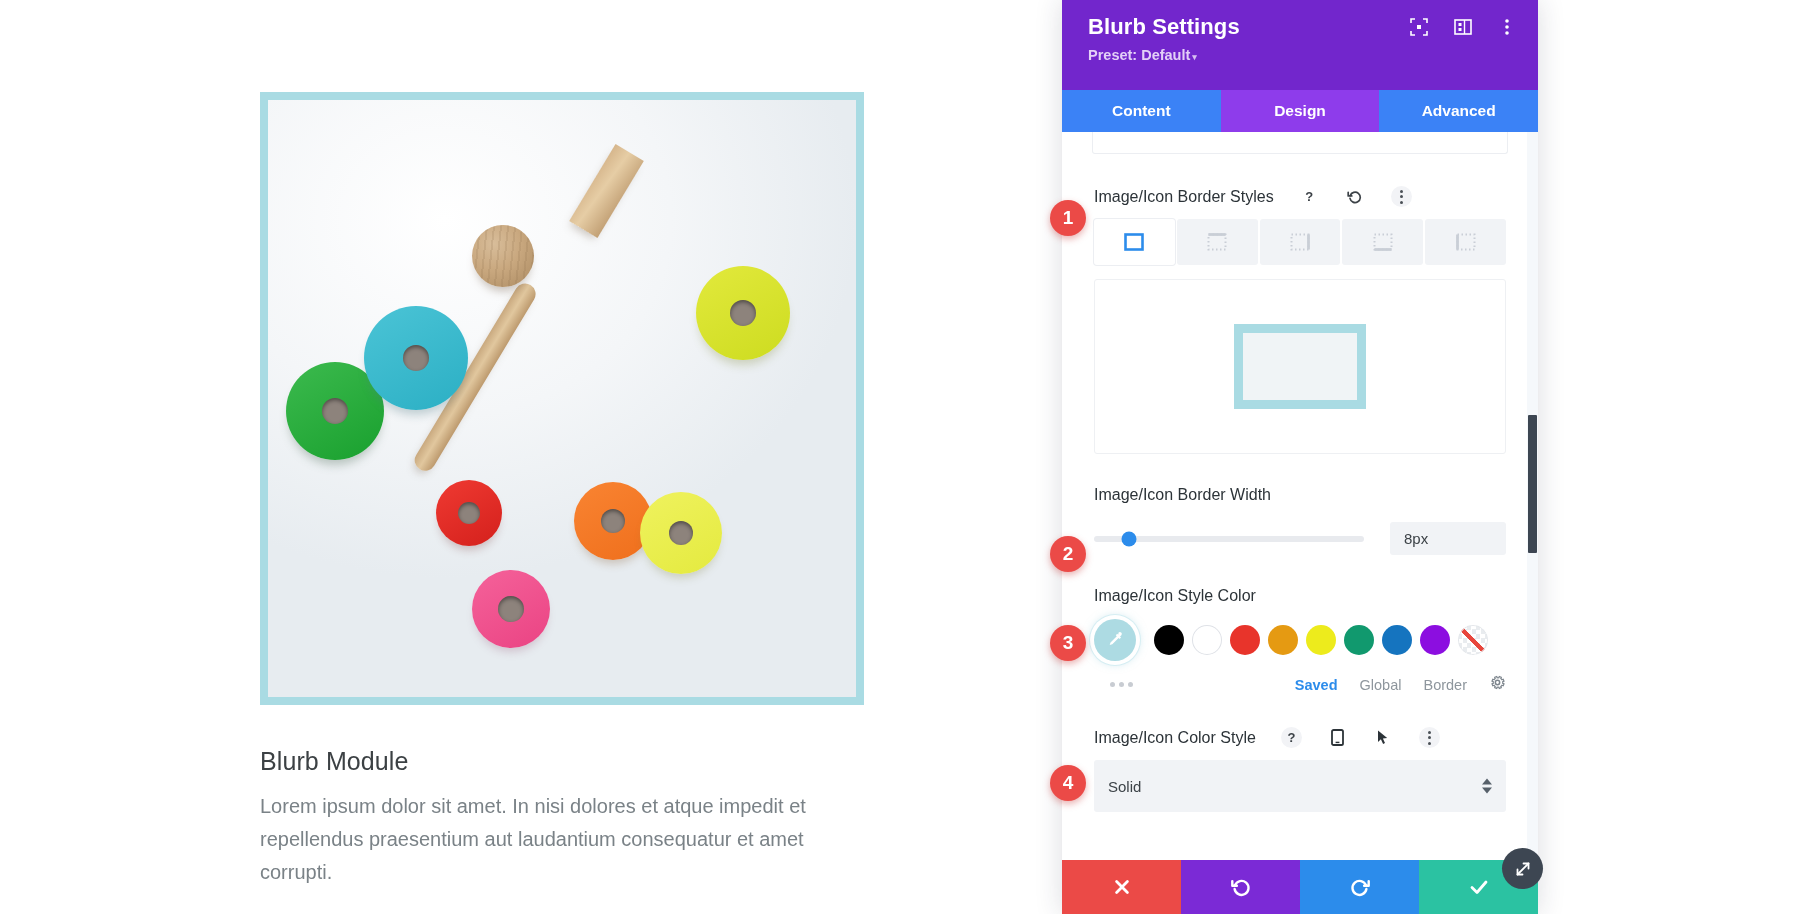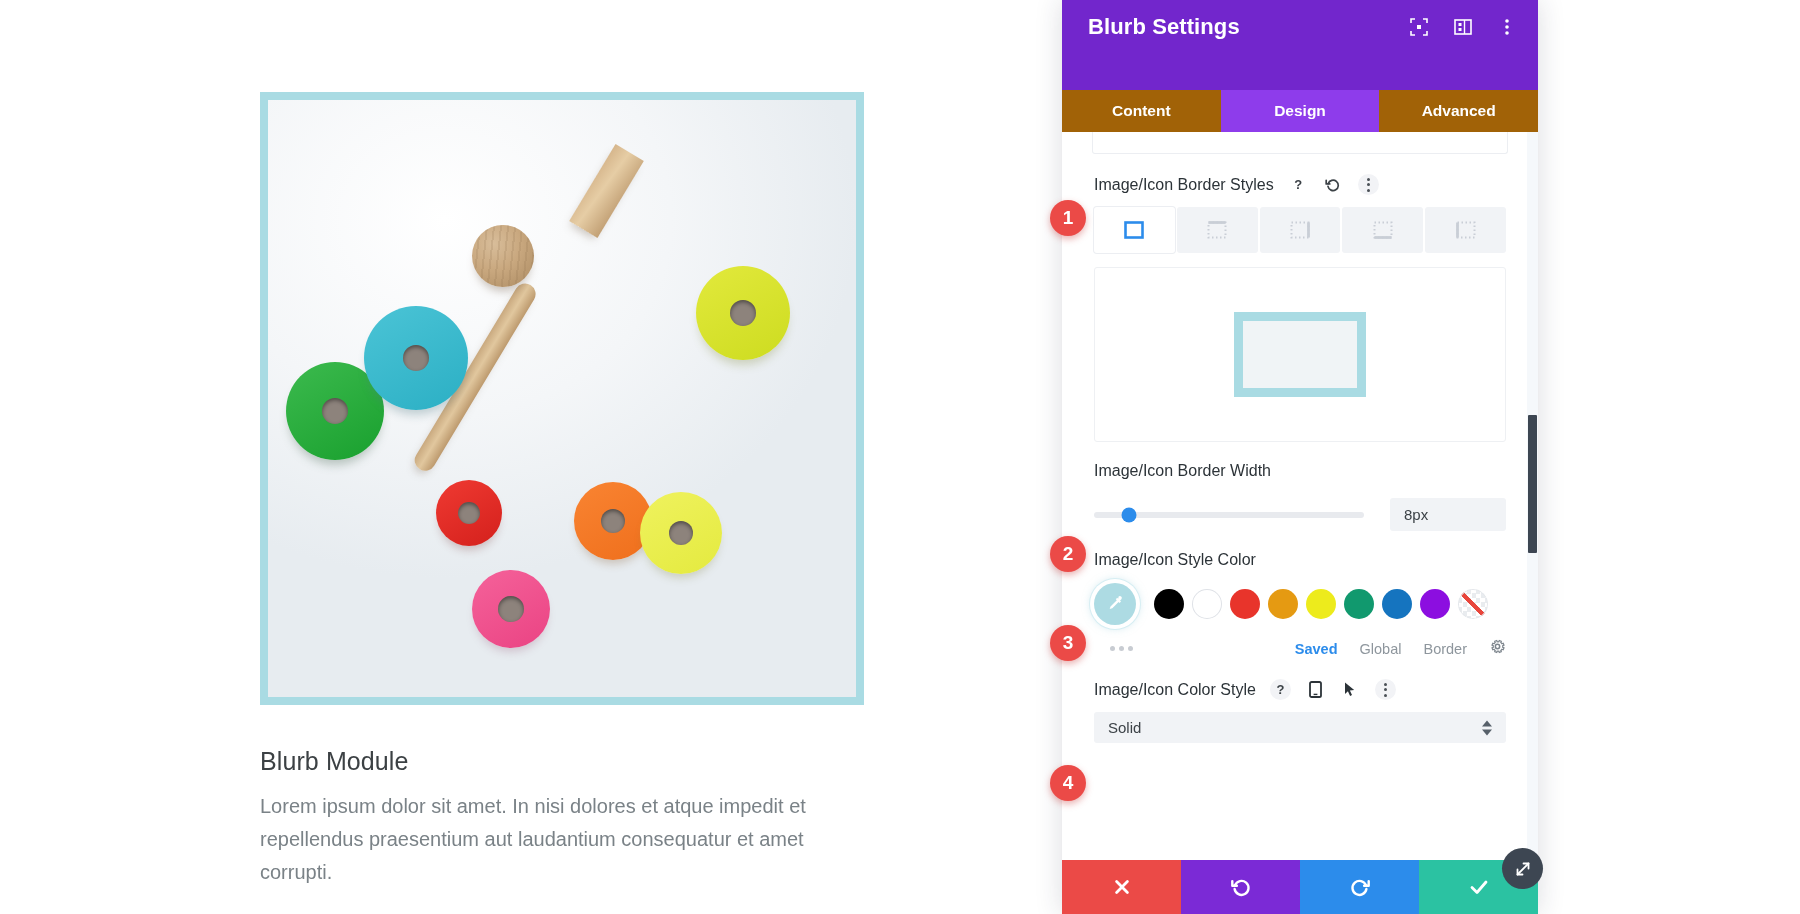--- a/index.html
+++ b/index.html
@@ -145,42 +145,42 @@
   .hicon { width: 22px; height: 22px; display: flex; align-items: center; justify-content: center; cursor: pointer; }
   .hicon svg { display: block; }
 
   .panel-tabs {
     display: flex; background: #7b2ad6; height: 42px;
   }
   .tab {
     flex: 1; display: flex; align-items: center; justify-content: center;
     color: #fff; font-size: 15.5px; font-weight: bold;
     cursor: pointer;
-    background: #a16207;
+    background: #3b82f6;
   }
   .tab.active { background: #8e3ceb; }
 
   .panel-body {
     position: absolute;
     left: 0; top: 132px; right: 0; bottom: 60px;
     background: #fff;
     padding: 0 32px;
   }
   .partial-top {
     height: 22px;
     border: 1px solid #eceef2;
     border-top: none;
     border-radius: 0 0 3px 3px;
     background: #fff;
     margin: 0 -2px 0 -2px;
   }
 
   .field-label-row {
-    display: flex; align-items: center; gap: 14px;
-    margin-top: 20px;
+    display: flex; align-items: center; gap: 25px;
+    margin-top: 32px;
   }
   .field-label {
     font-size: 16px; color: #2c3338; font-weight: 400;
   }
   .mini-btn {
     width: 21px; height: 21px; border-radius: 50%;
     background: #f2f3f6;
     display: flex; align-items: center; justify-content: center;
     cursor: pointer; color: #3c4247;
     font-size: 13px; font-weight: bold;
@@ -281,21 +281,21 @@
   .dots-h { display:flex; gap:4px; margin-left: 16px; }
   .dots-h i { width:5px; height:5px; border-radius:50%; background:#c8ccd2; display:block; }
   .meta-right { margin-left: auto; display: flex; align-items: center; gap: 22px; }
   .meta-link { font-size: 14.5px; color: #8e969d; cursor: pointer; }
   .meta-link.active { color: #2c8ceb; font-weight: bold; }
 
   
   .select-wrap {
     margin-top: 12px;
     position: relative;
-    height: 31px;
+    height: 52px;
     background: #f1f3f6;
     border-radius: 3px;
     display: flex; align-items: center;
     padding: 0 14px;
     cursor: pointer;
   }
   .select-value { font-size: 15px; color: #3c4247; }
   .select-arrows {
     position: absolute; right: 14px; top: 50%; transform: translateY(-50%);
     display: flex; flex-direction: column; gap: 3px; align-items: center;
@@ -402,20 +402,23 @@
       <div class="blurb-text">Lorem ipsum dolor sit amet. In nisi dolores et atque impedit et repellendus praesentium aut laudantium consequatur et amet corrupti.</div>
     </div>
   </div>
 
   <div class="gutter"></div>
 
   <div class="panel">
 
     <div class="panel-header">
       <div class="panel-title">Blurb Settings</div>
+      <div class="panel-preset">
+        <span>Preset: Default</span><span class="caret">▾</span>
+      </div>
       <div class="header-icons">
         <div class="hicon">
           <svg width="18" height="18" viewBox="0 0 18 18">
             <path d="M1 5V1h4M13 1h4v4M17 13v4h-4M5 17H1v-4" fill="none" stroke="#fff" stroke-width="1.6"></path>
             <rect x="7" y="7" width="4" height="4" fill="#fff"></rect>
           </svg>
         </div>
         <div class="hicon">
           <svg width="18" height="16" viewBox="0 0 18 16">
             <rect x="1" y="1" width="16" height="14" fill="none" stroke="#fff" stroke-width="1.6"></rect>

